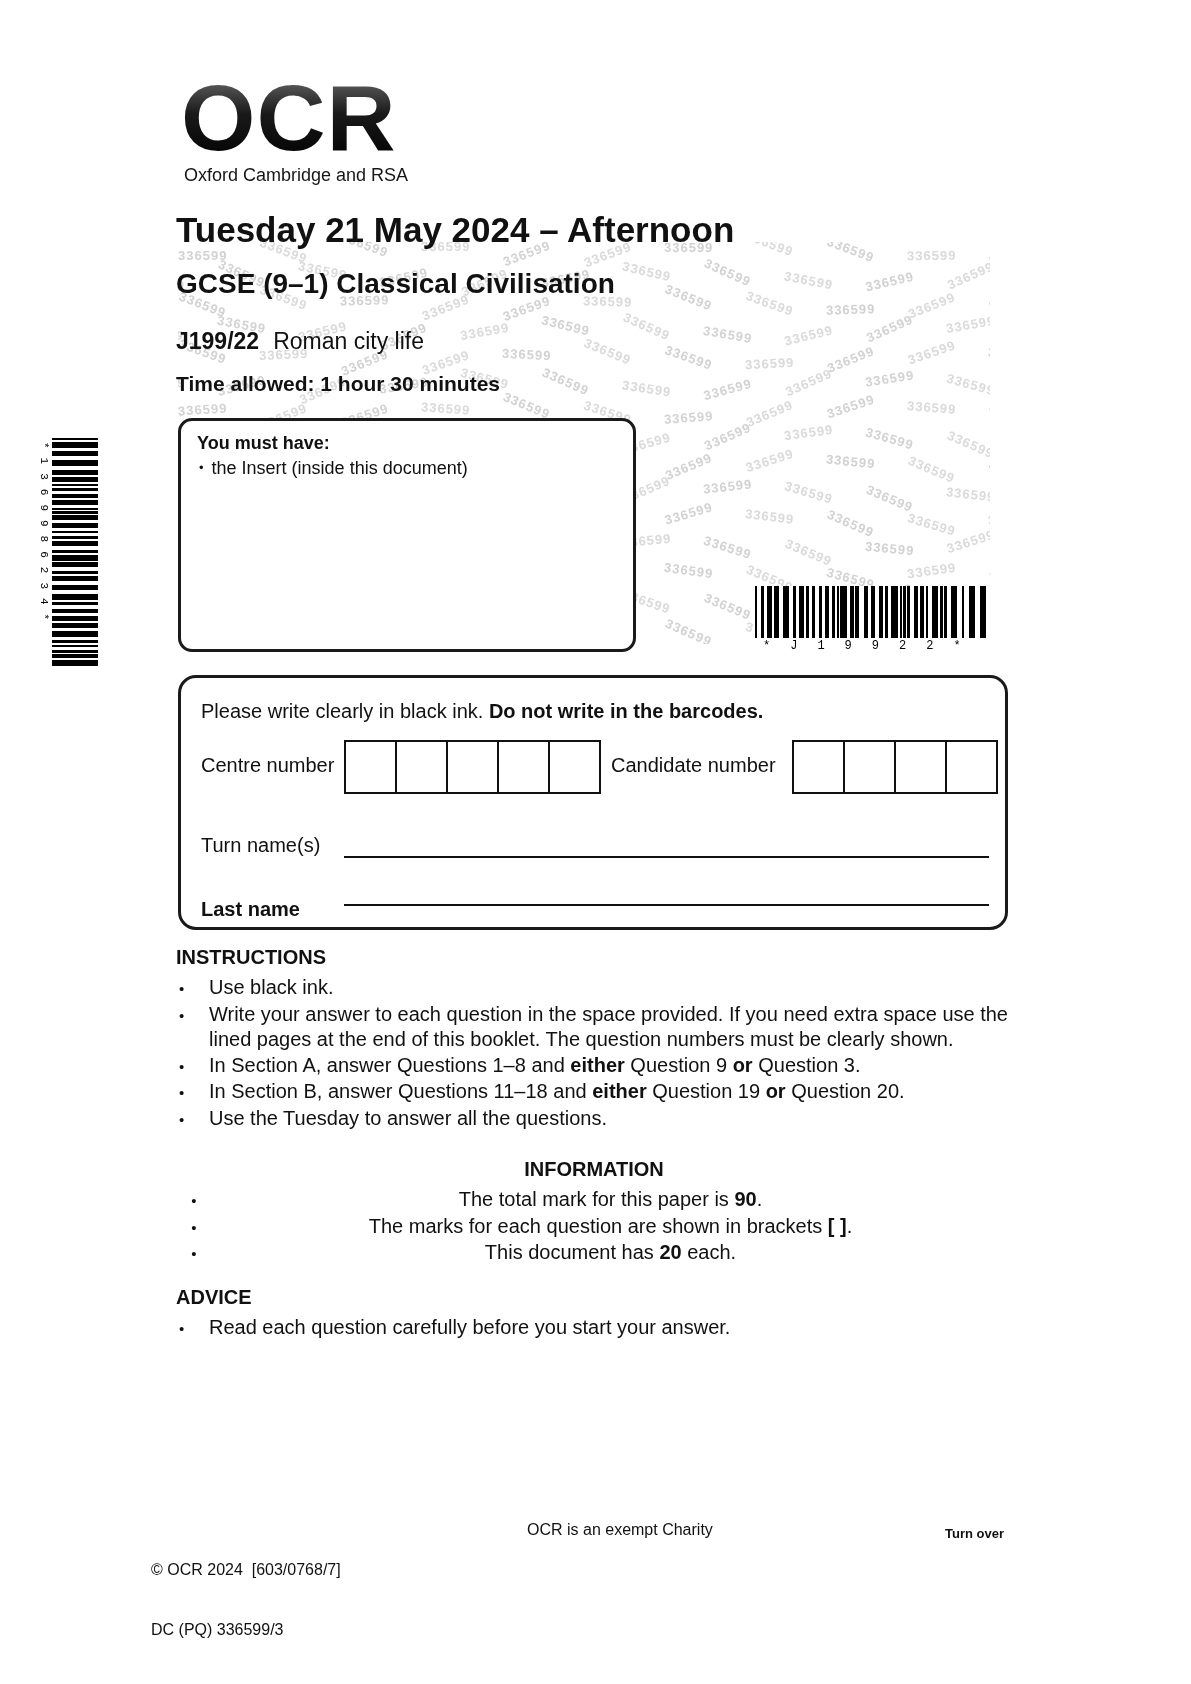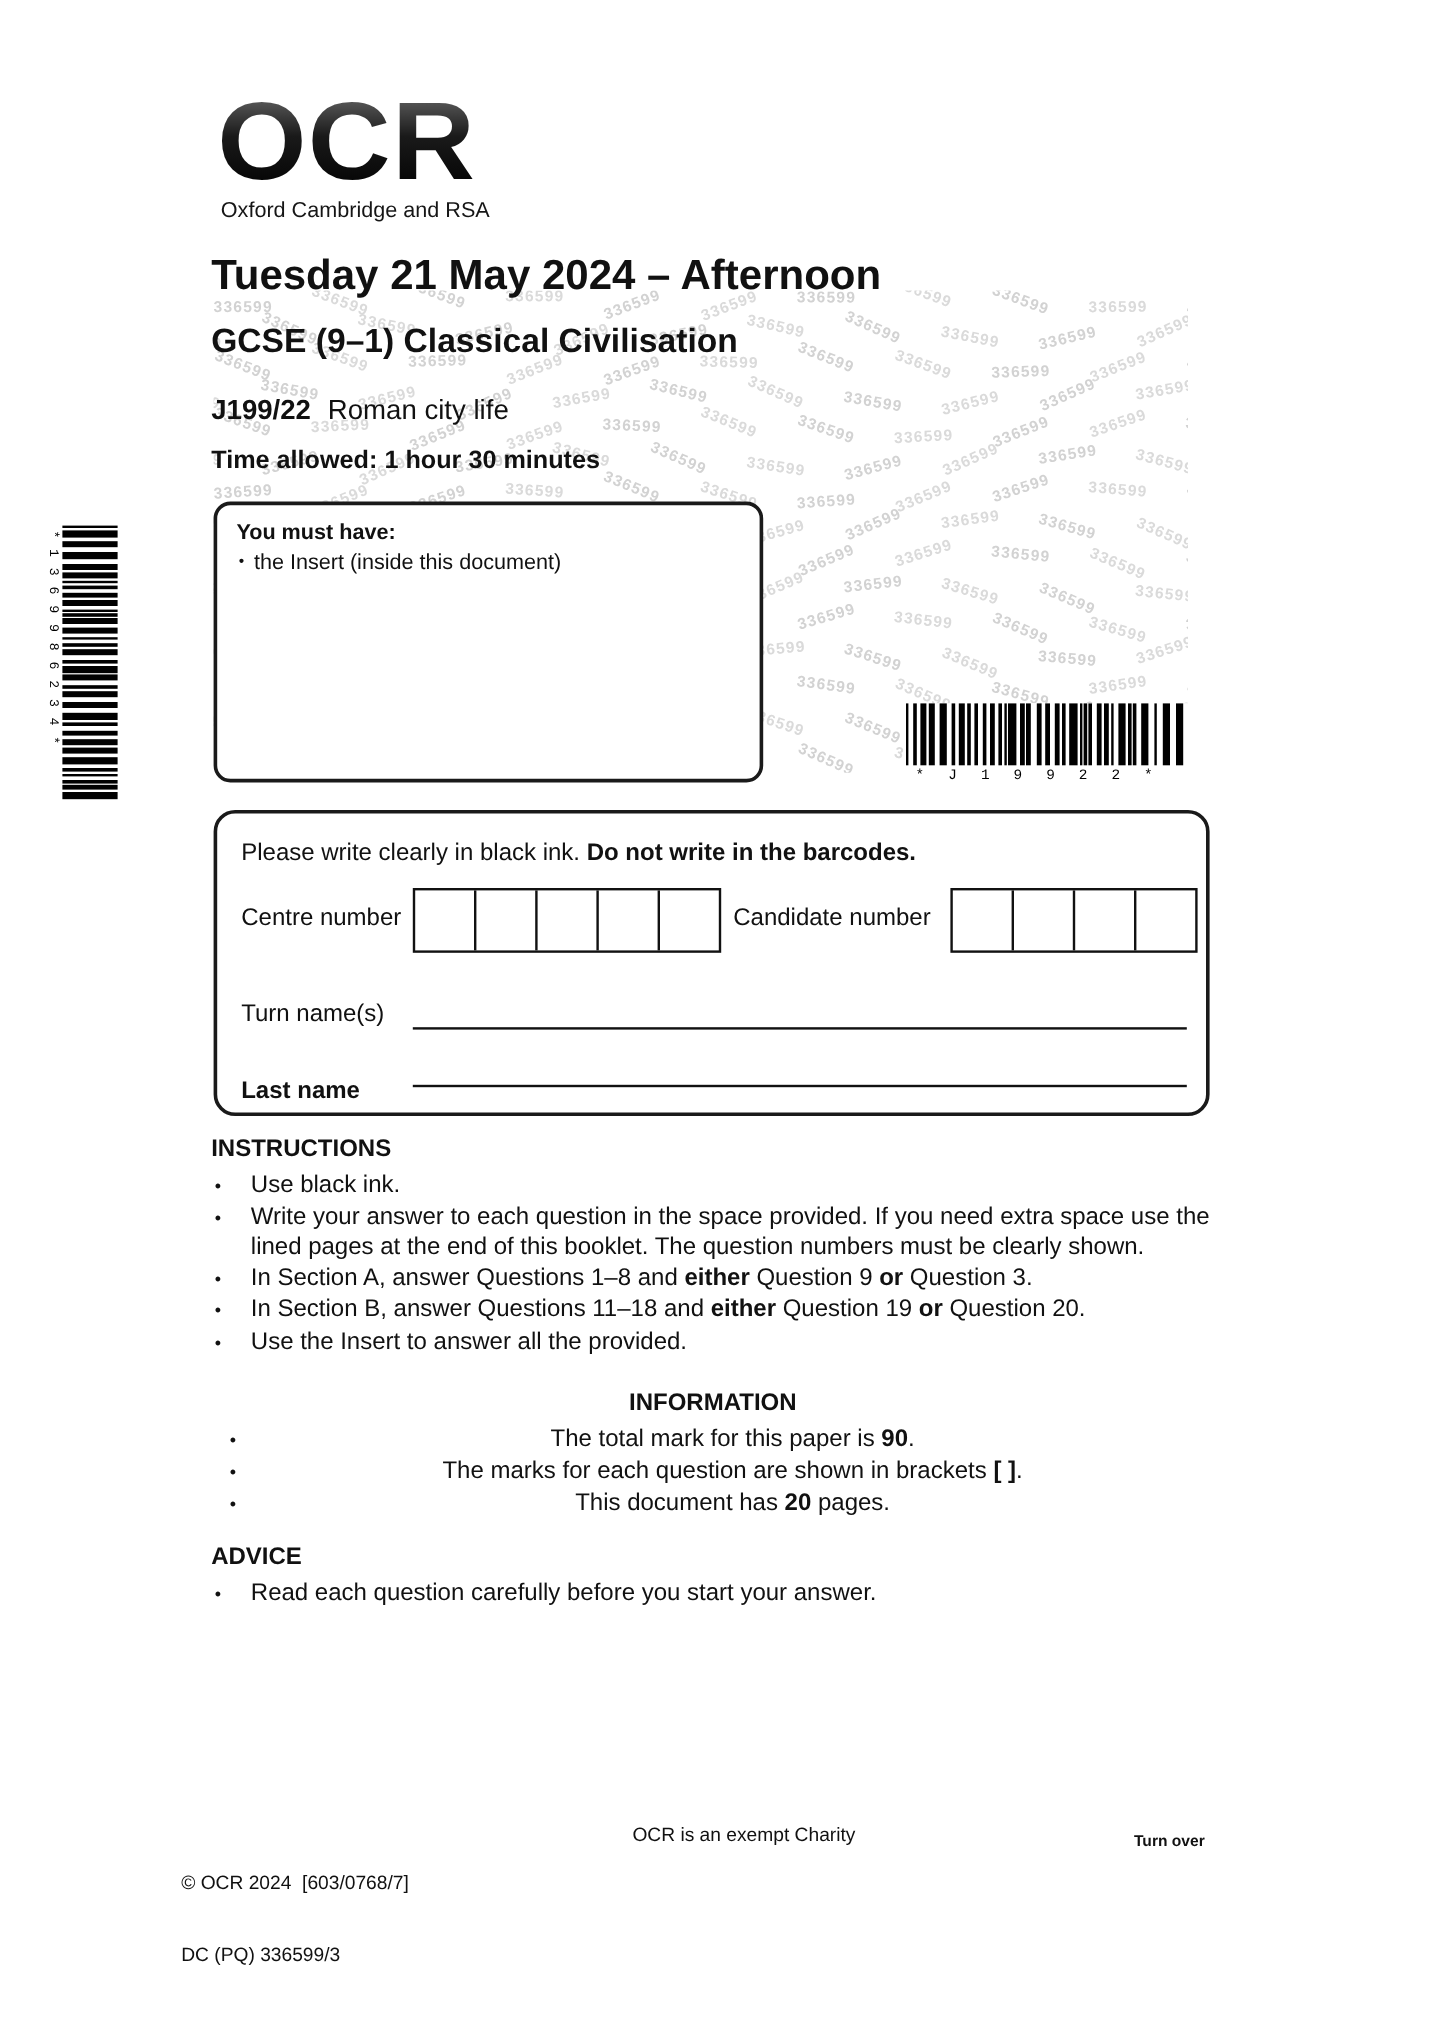--- a/index.html
+++ b/index.html
@@ -377,37 +377,37 @@
     <div class="li">
         <span class="mk">•</span>
         <span class="tx"><span>In Section A, answer Questions 1–8 and </span><span class="b">either</span><span> Question 9 </span><span class="b">or</span><span> Question 3.</span></span>
       </div>
     <div class="li">
         <span class="mk">•</span>
         <span class="tx"><span>In Section B, answer Questions 11–18 and </span><span class="b">either</span><span> Question 19 </span><span class="b">or</span><span> Question 20.</span></span>
       </div>
     <div class="li">
         <span class="mk">•</span>
-        <span class="tx"><span>Use the Insert to answer all the provided.</span></span>
+        <span class="tx"><span>Use the Tuesday to answer all the questions.</span></span>
       </div>
   </div>
 
   <div class="abs section" style="top:1158px;text-align:center;">
     <div class="sec-h">INFORMATION</div>
     <div class="li">
         <span class="mk">•</span>
         <span class="tx"><span>The total mark for this paper is </span><span class="b">90</span><span>.</span></span>
       </div>
     <div class="li">
         <span class="mk">•</span>
         <span class="tx"><span>The marks for each question are shown in brackets </span><span class="b">[ ]</span><span>.</span></span>
       </div>
     <div class="li">
         <span class="mk">•</span>
-        <span class="tx"><span>This document has </span><span class="b">20</span><span> pages.</span></span>
+        <span class="tx"><span>This document has </span><span class="b">20</span><span> each.</span></span>
       </div>
   </div>
 
   <div class="abs section" style="top:1286px;">
     <div class="sec-h">ADVICE</div>
     <div class="li">
         <span class="mk">•</span>
         <span class="tx"><span>Read each question carefully before you start your answer.</span></span>
       </div>
   </div>

